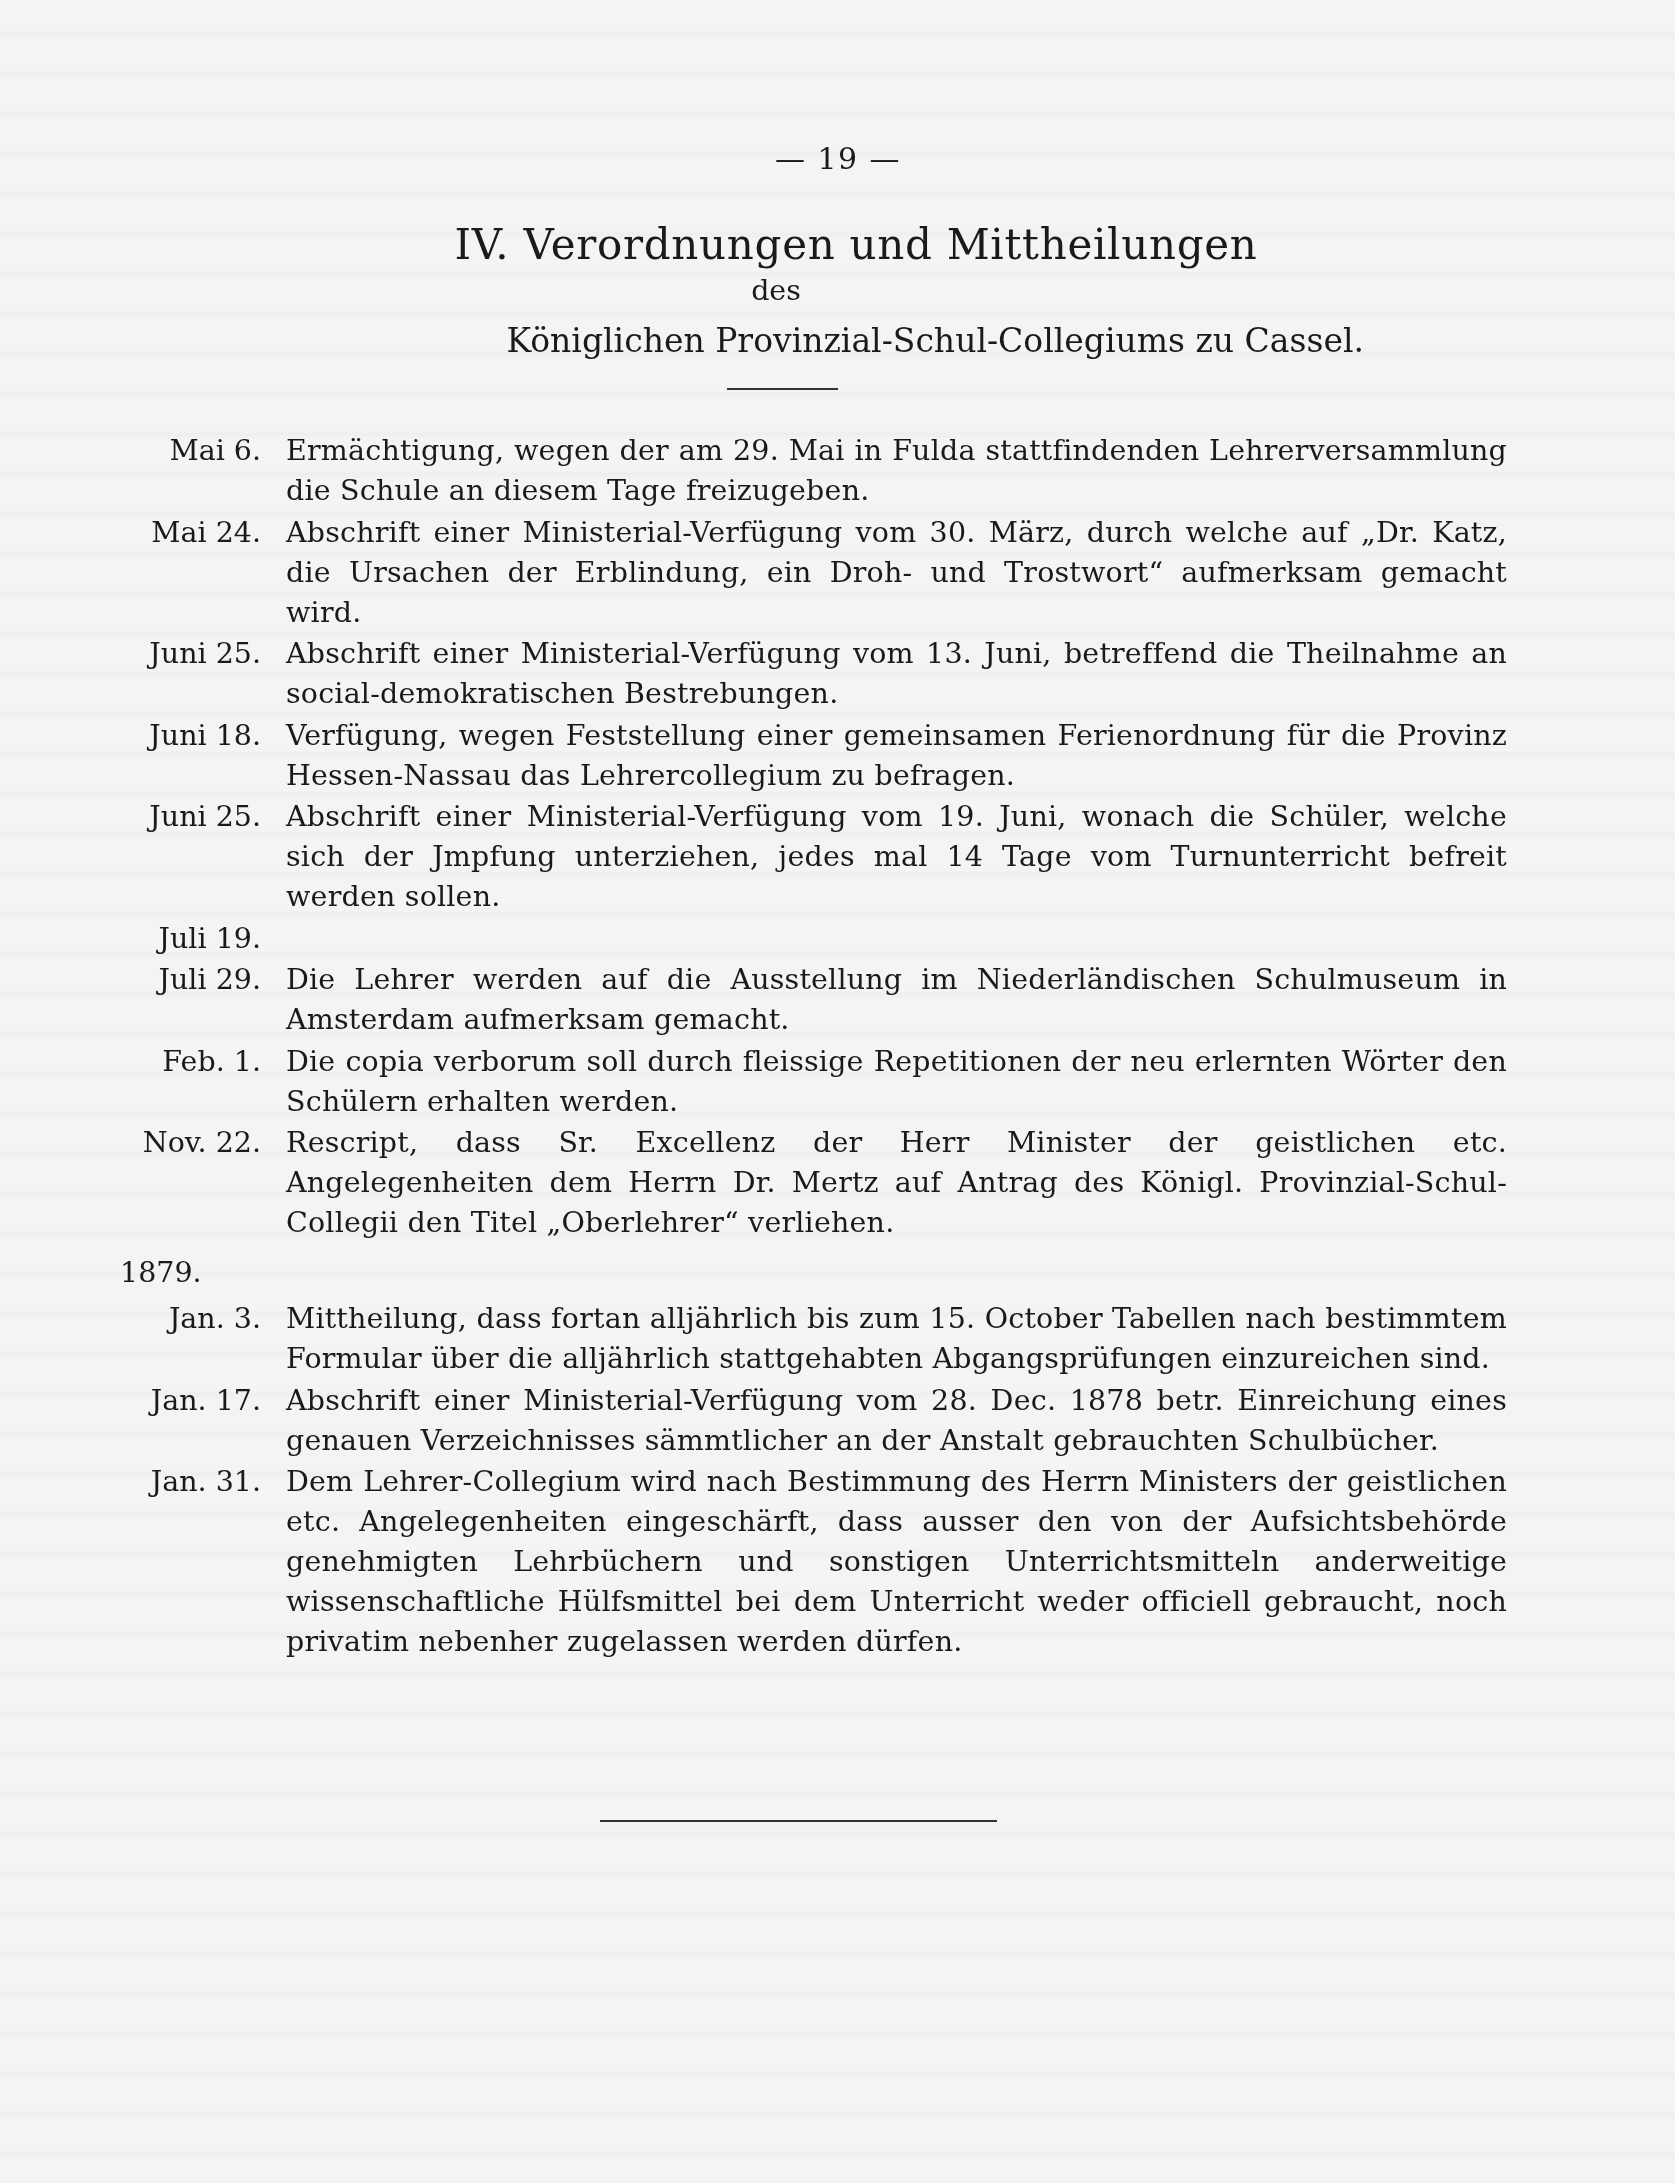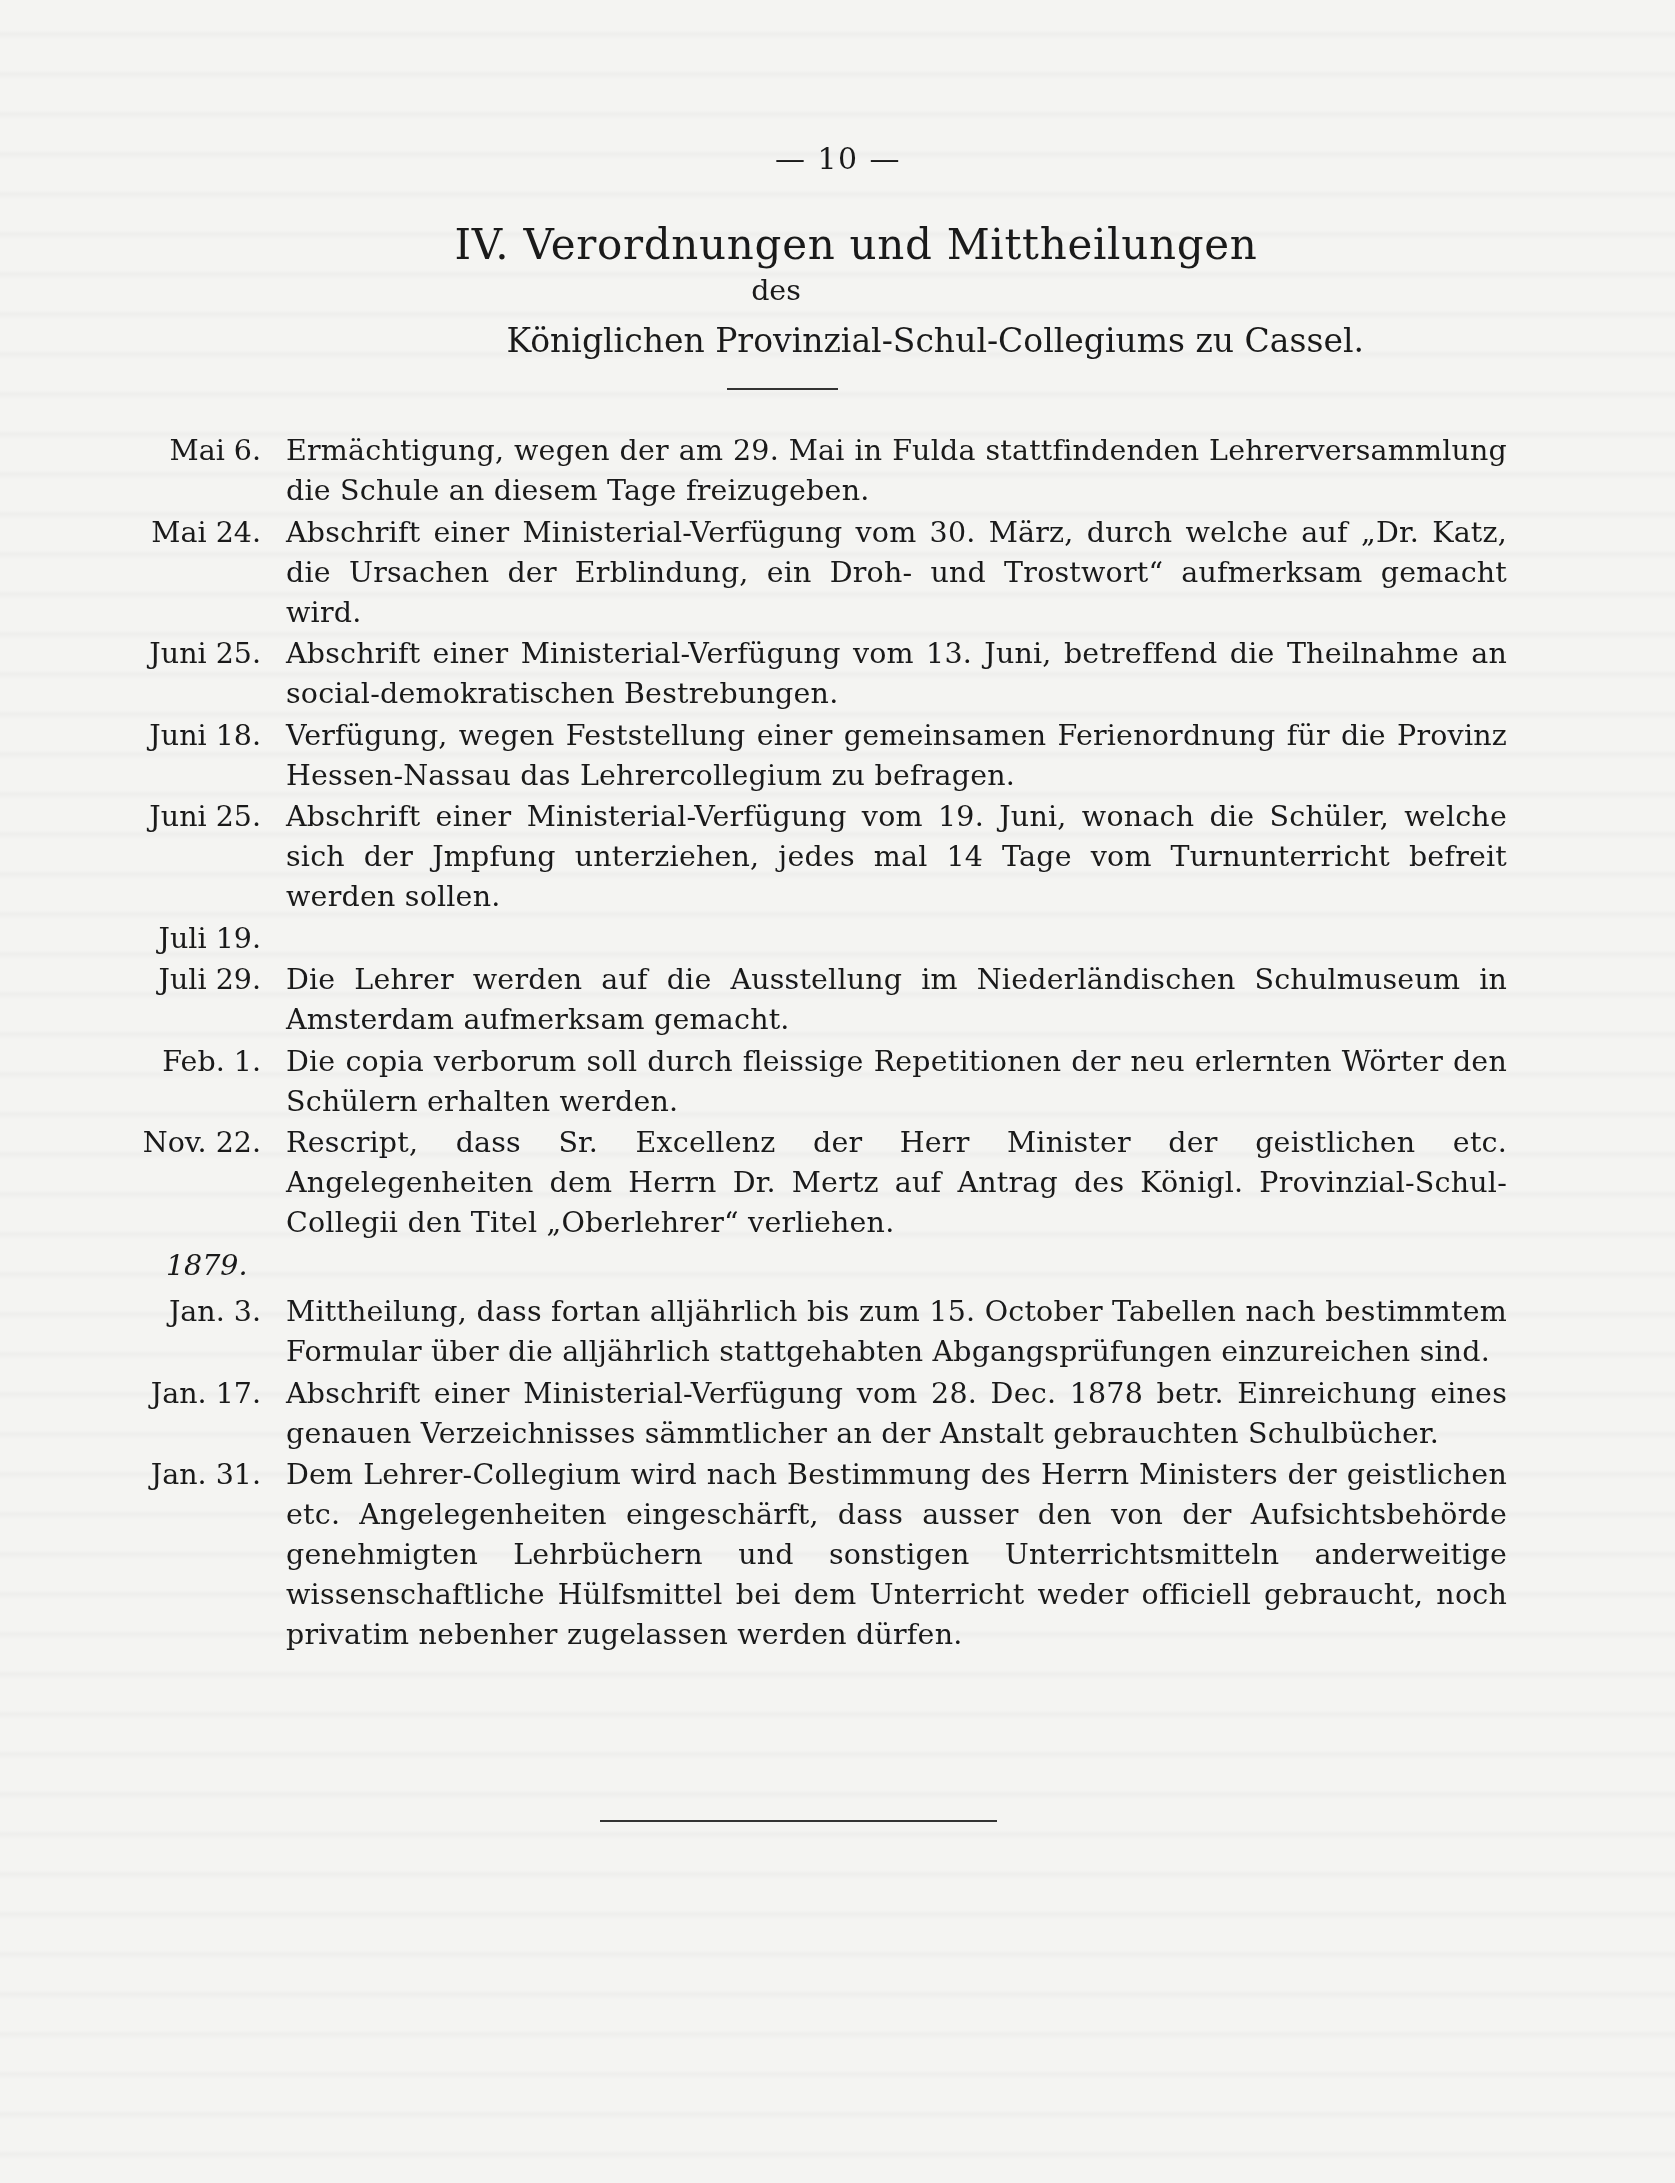--- a/index.html
+++ b/index.html
@@ -31,31 +31,31 @@
   }
   .entries { position:absolute; top:431px; left:120px; width:1387px; }
   .entry { display:flex; margin-bottom:1.5px;gap:16px; }
   .date {
     width:150px; flex:0 0 150px; font-size:28.5px; line-height:40px; text-align:right;
     padding-right:9px; box-sizing:border-box; white-space:nowrap;
   }
   .text {
     flex:1; font-size:28.5px; line-height:40px; text-align:justify; letter-spacing:0.2px;
   }
-  .year { width:150px; font-size:28.5px; line-height:40px; text-align:right; padding-right:22.5px; box-sizing:border-box; margin:3px 0 6px 0;font-style:italic; }
+  .year { width:150px; font-size:28.5px; line-height:40px; text-align:left; padding-right:22.5px; box-sizing:border-box; margin:10px 0 6px 0; }
   .rule-bottom {
     position:absolute; top:1820px; left:600px; width:397px; height:2.2px; background:#333;
   }
 </style>
 </head>
 <body>
 
 <div class="bleed"></div>
 
-<div class="page-number">— 10 —</div>
+<div class="page-number">— 19 —</div>
 <h1 class="title" style="margin:18px;">IV. Verordnungen und Mittheilungen</h1>
 <div class="des">des</div>
 <div class="subtitle">Königlichen Provinzial-Schul-Collegiums zu Cassel.</div>
 <div class="rule-top"></div>
 
 <div class="entries">
   <div class="entry">
     <div class="date">Mai  6.</div>
     <div class="text">Ermächtigung, wegen der am 29. Mai in Fulda stattfindenden Lehrerversammlung die Schule an diesem Tage freizugeben.</div>
   </div>

